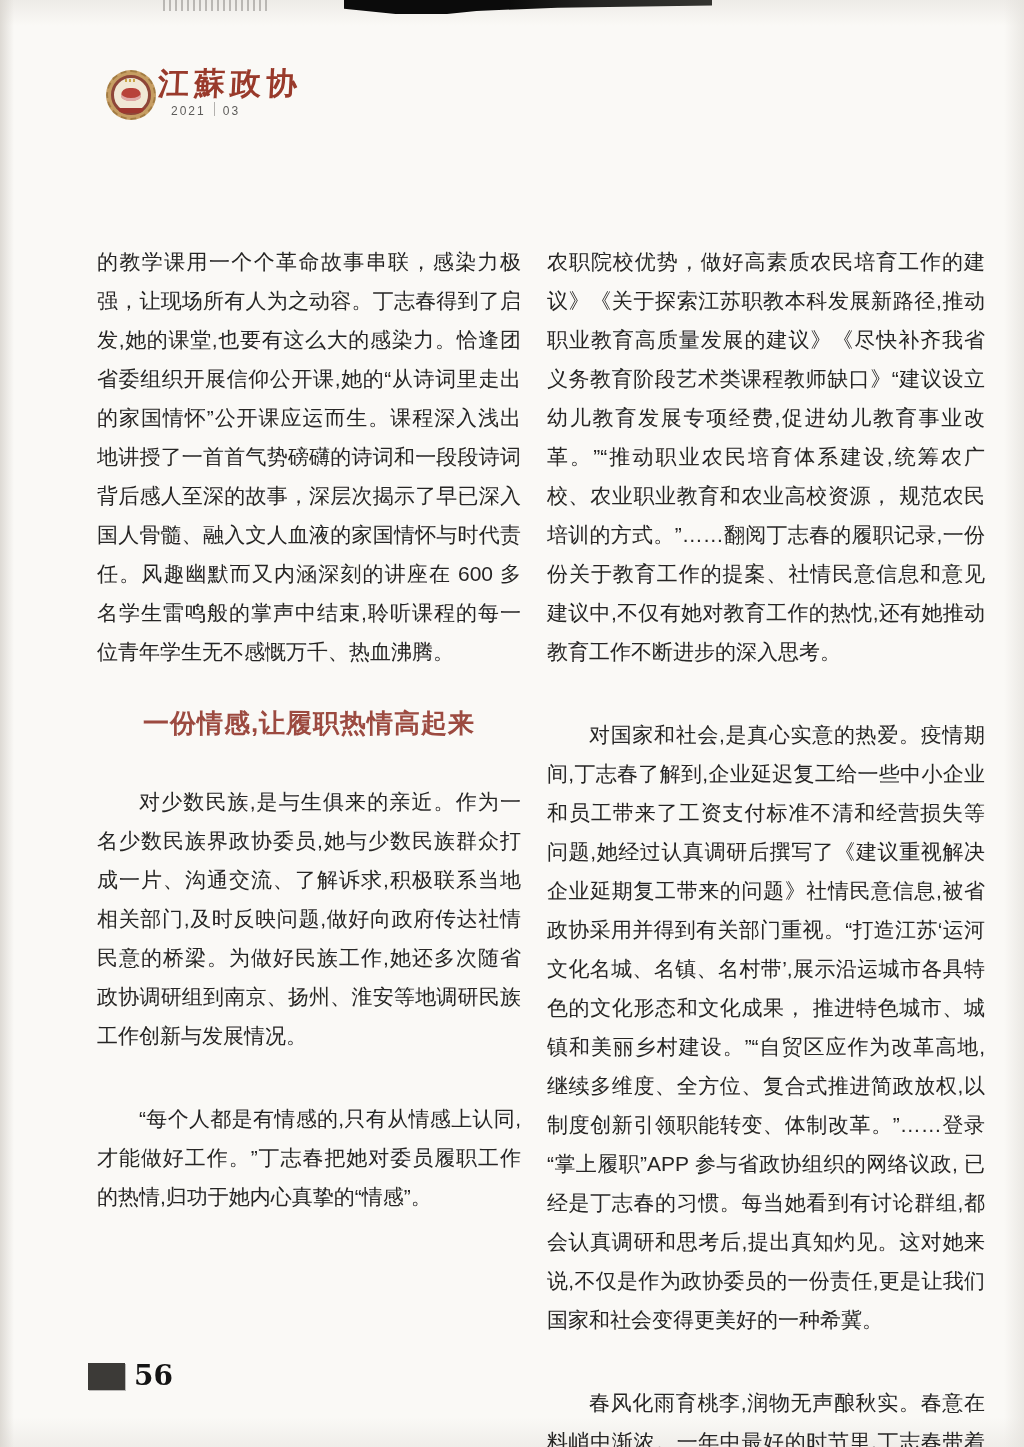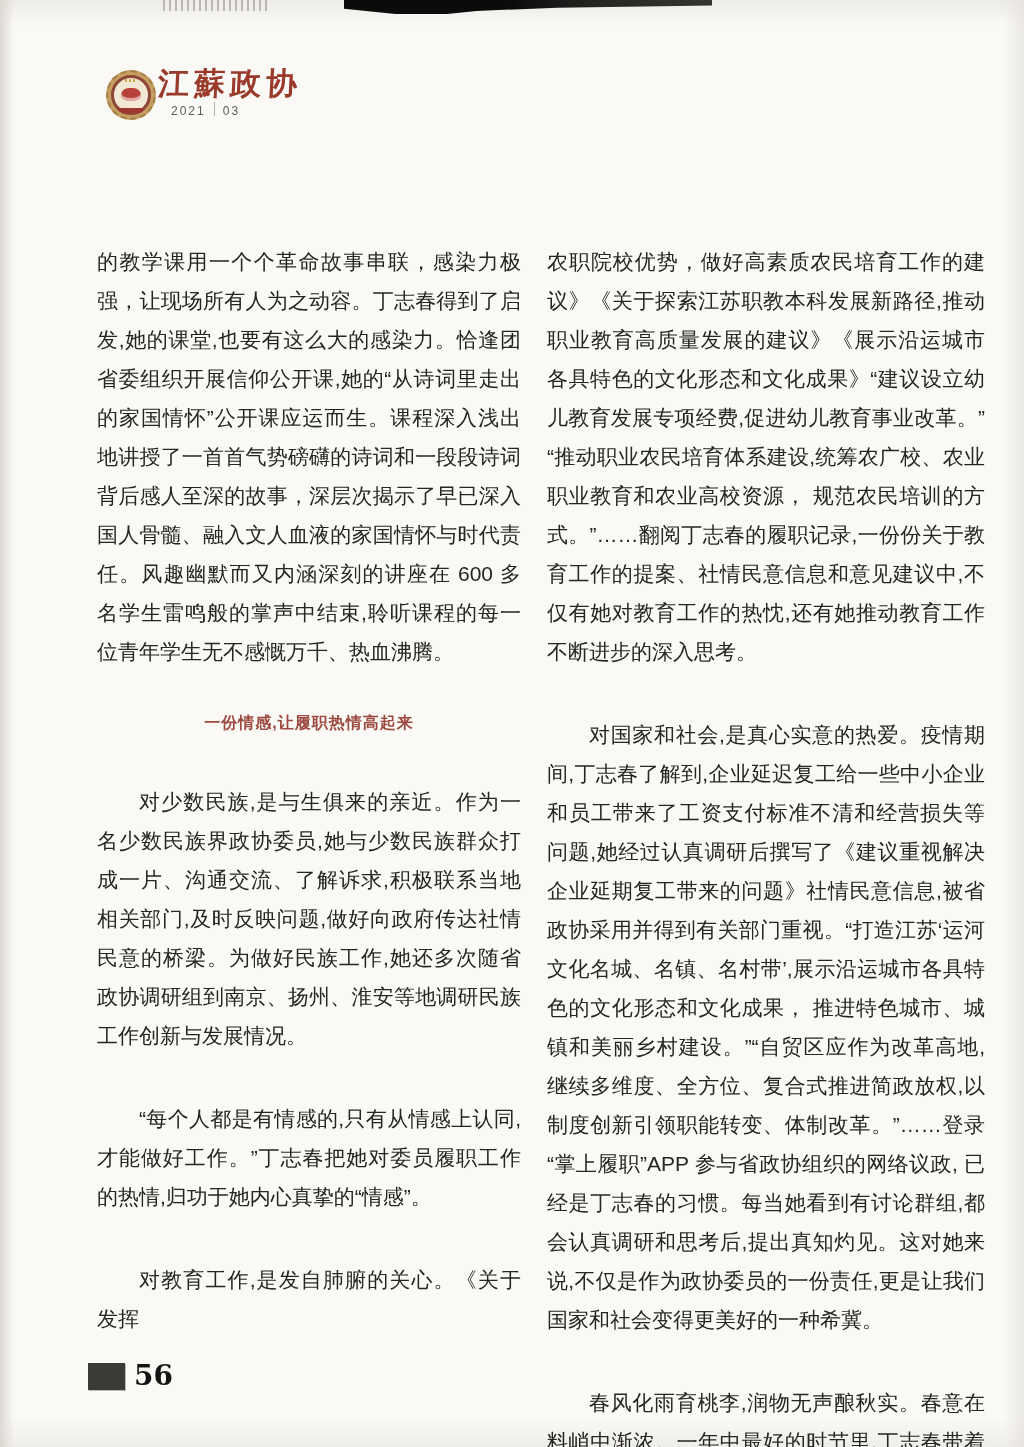--- a/index.html
+++ b/index.html
@@ -79,21 +79,21 @@
 
   .col p {
     font-size:21px; line-height:39px;
     text-align:justify; text-justify:inter-ideograph;margin-top:44px;
   }
   .col p.indent { text-indent:2em; }
 
   .section-heading {
     text-align:center;
     color:#9c4a40; font-weight:bold;
-    font-size:16px; line-height:30px; letter-spacing:1px;
+    font-size:26px; line-height:30px; letter-spacing:1px;
     margin:37px 0 40px;
   }
 
   
   .page-footer {
     position:absolute; left:88px; top:1362px;
     display:flex; align-items:center; gap:9px;
   }
   .page-box { width:37px; height:27px; background:#3c3a37; box-shadow:1px 1px 0 rgba(0,0,0,.25); }
   .page-num {
@@ -119,25 +119,24 @@
     </div>
     <div class="logo-text">江蘇政协</div>
     <div class="issue-line"><span>2021</span><span class="issue-divider"></span><span>03</span></div>
   </div>
 
   <div class="col col-left">
     <p>的教学课用一个个革命故事串联，感染力极强，让现场所有人为之动容。丁志春得到了启发,她的课堂,也要有这么大的感染力。恰逢团省委组织开展信仰公开课,她的“从诗词里走出的家国情怀”公开课应运而生。课程深入浅出地讲授了一首首气势磅礴的诗词和一段段诗词背后感人至深的故事，深层次揭示了早已深入国人骨髓、融入文人血液的家国情怀与时代责任。风趣幽默而又内涵深刻的讲座在 600 多名学生雷鸣般的掌声中结束,聆听课程的每一位青年学生无不感慨万千、热血沸腾。</p>
     <h2 class="section-heading">一份情感,让履职热情高起来</h2>
     <p class="indent">对少数民族,是与生俱来的亲近。作为一名少数民族界政协委员,她与少数民族群众打成一片、沟通交流、了解诉求,积极联系当地相关部门,及时反映问题,做好向政府传达社情民意的桥梁。为做好民族工作,她还多次随省政协调研组到南京、扬州、淮安等地调研民族工作创新与发展情况。</p>
     <p class="indent">“每个人都是有情感的,只有从情感上认同,才能做好工作。”丁志春把她对委员履职工作的热情,归功于她内心真挚的“情感”。</p>
-    <p class="indent">对教育工作,是发自肺腑的关心。《关于发挥</p>
   </div>
 
   <div class="col col-right">
-    <p>农职院校优势，做好高素质农民培育工作的建议》《关于探索江苏职教本科发展新路径,推动职业教育高质量发展的建议》《展示沿运城市各具特色的文化形态和文化成果》“建议设立幼儿教育发展专项经费,促进幼儿教育事业改革。”“推动职业农民培育体系建设,统筹农广校、农业职业教育和农业高校资源， 规范农民培训的方式。”……翻阅丁志春的履职记录,一份份关于教育工作的提案、社情民意信息和意见建议中,不仅有她对教育工作的热忱,还有她推动教育工作不断进步的深入思考。</p>
+    <p>农职院校优势，做好高素质农民培育工作的建议》《关于探索江苏职教本科发展新路径,推动职业教育高质量发展的建议》《尽快补齐我省义务教育阶段艺术类课程教师缺口》“建议设立幼儿教育发展专项经费,促进幼儿教育事业改革。”“推动职业农民培育体系建设,统筹农广校、农业职业教育和农业高校资源， 规范农民培训的方式。”……翻阅丁志春的履职记录,一份份关于教育工作的提案、社情民意信息和意见建议中,不仅有她对教育工作的热忱,还有她推动教育工作不断进步的深入思考。</p>
     <p class="indent">对国家和社会,是真心实意的热爱。疫情期间,丁志春了解到,企业延迟复工给一些中小企业和员工带来了工资支付标准不清和经营损失等问题,她经过认真调研后撰写了《建议重视解决企业延期复工带来的问题》社情民意信息,被省政协采用并得到有关部门重视。“打造江苏‘运河文化名城、名镇、名村带’,展示沿运城市各具特色的文化形态和文化成果， 推进特色城市、城镇和美丽乡村建设。”“自贸区应作为改革高地,继续多维度、全方位、复合式推进简政放权,以制度创新引领职能转变、体制改革。”……登录“掌上履职”APP 参与省政协组织的网络议政, 已经是丁志春的习惯。每当她看到有讨论群组,都会认真调研和思考后,提出真知灼见。这对她来说,不仅是作为政协委员的一份责任,更是让我们国家和社会变得更美好的一种希冀。</p>
     <p class="indent">春风化雨育桃李,润物无声酿秋实。春意在料峭中渐浓。一年中最好的时节里,丁志春带着热情和笑容,默默耕耘、静静绽放。</p>
   </div>
 
   <div class="page-footer">
     <div class="page-box"></div>
     <div class="page-num">56</div>
   </div>
 
 </div>

